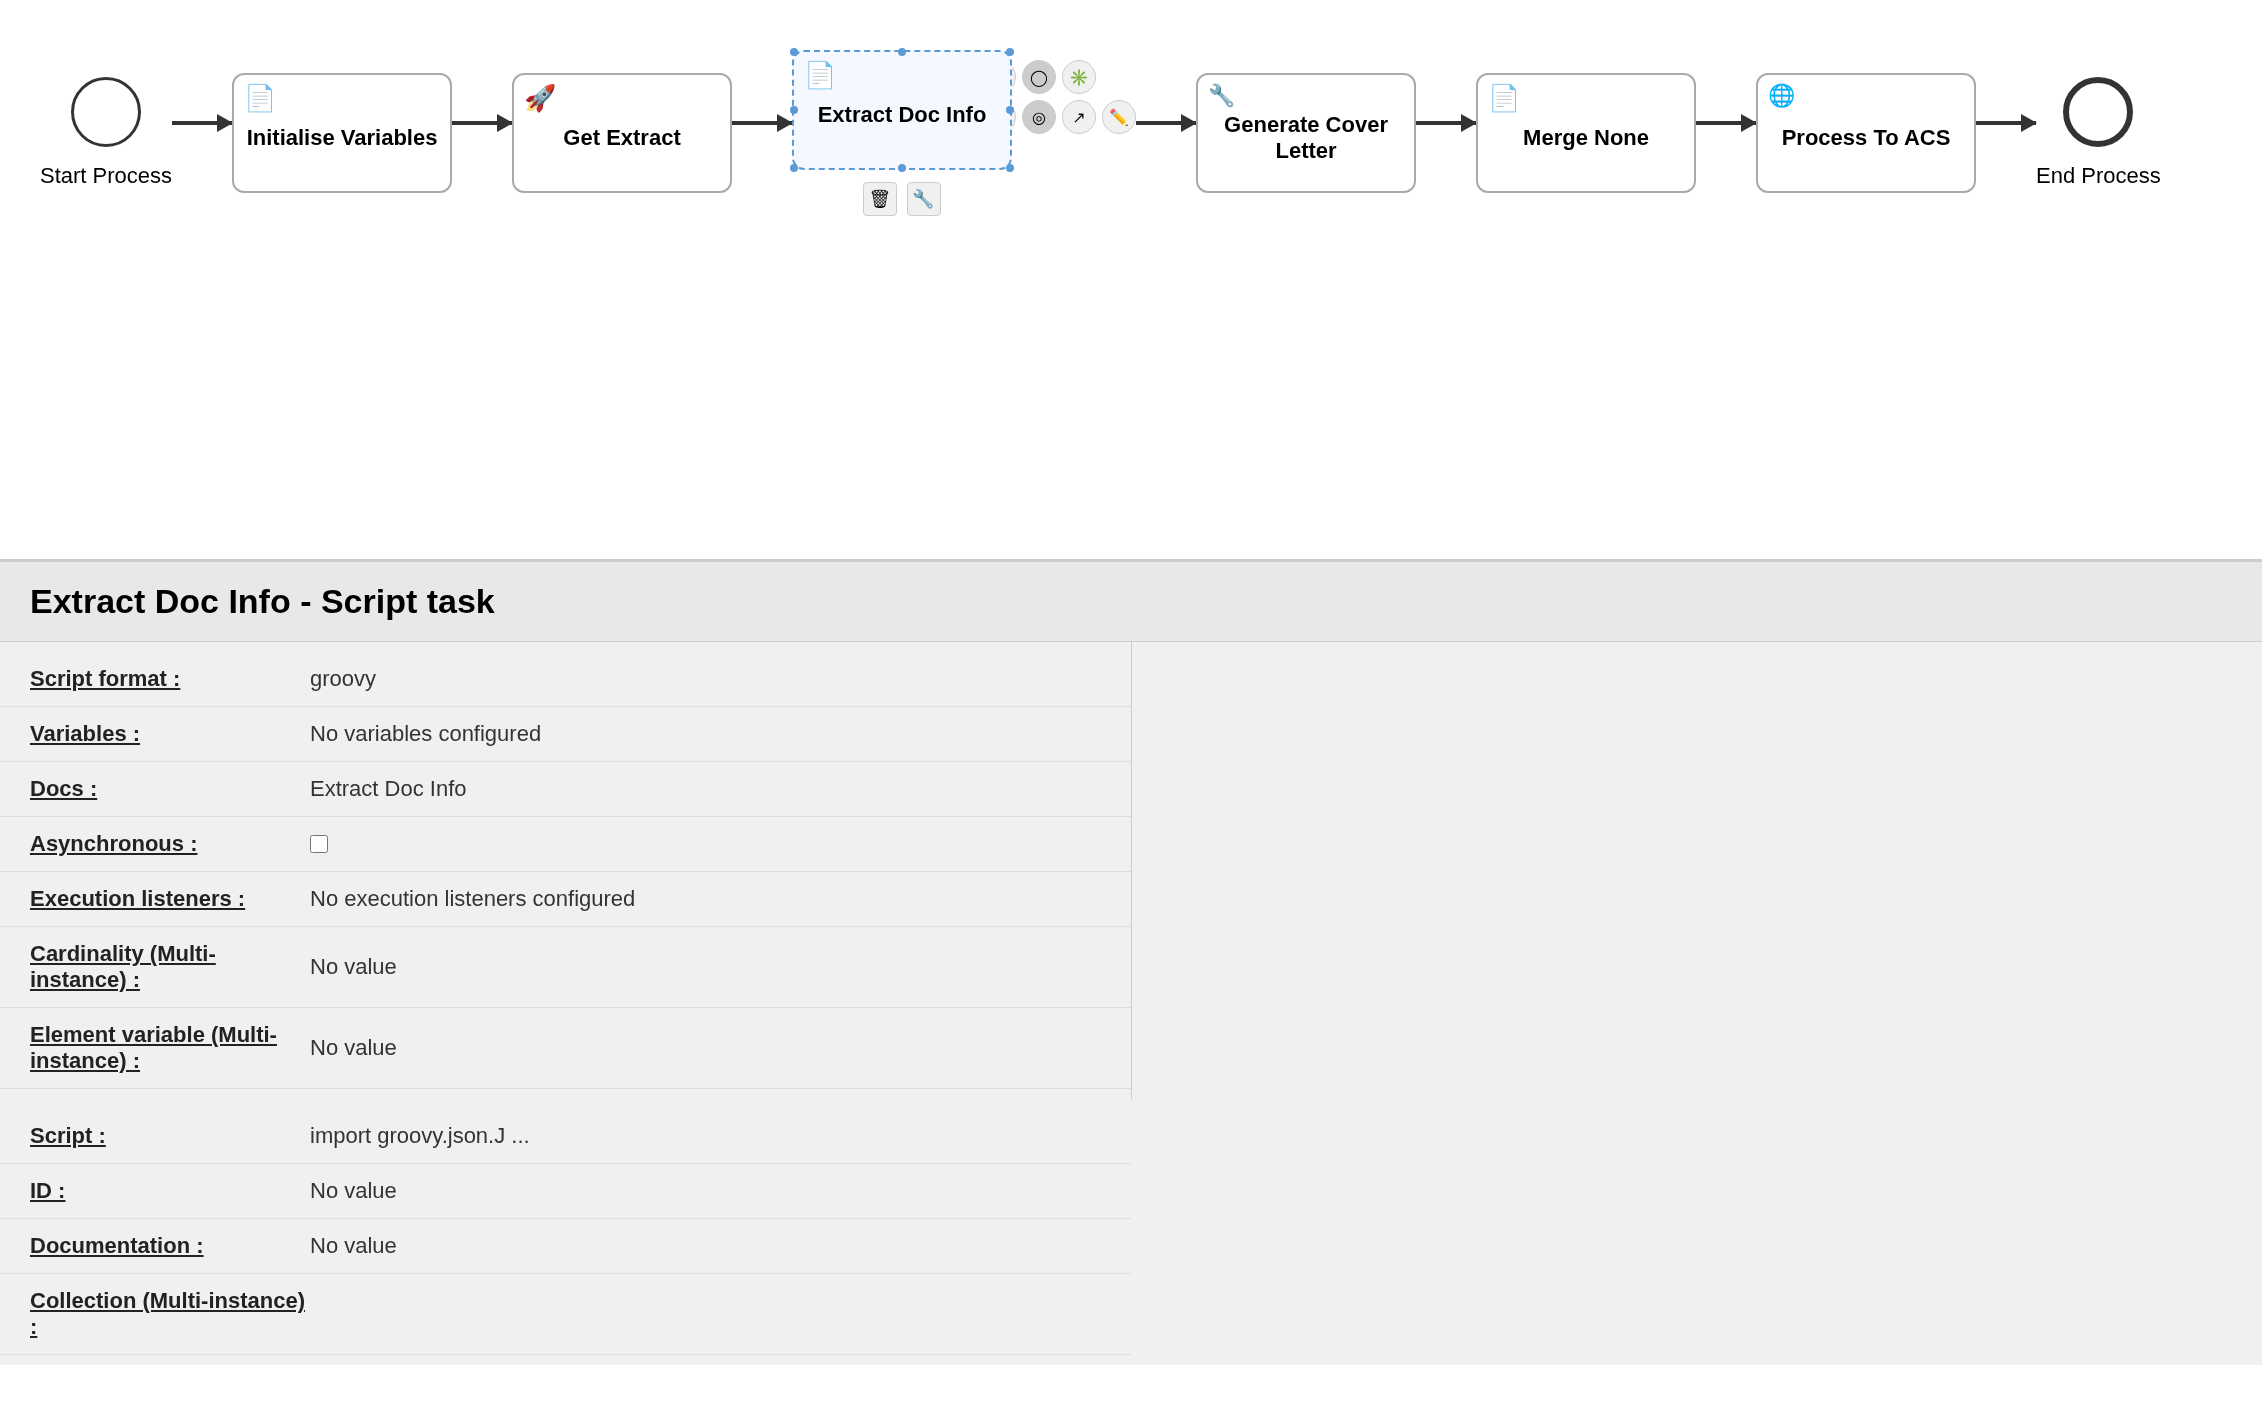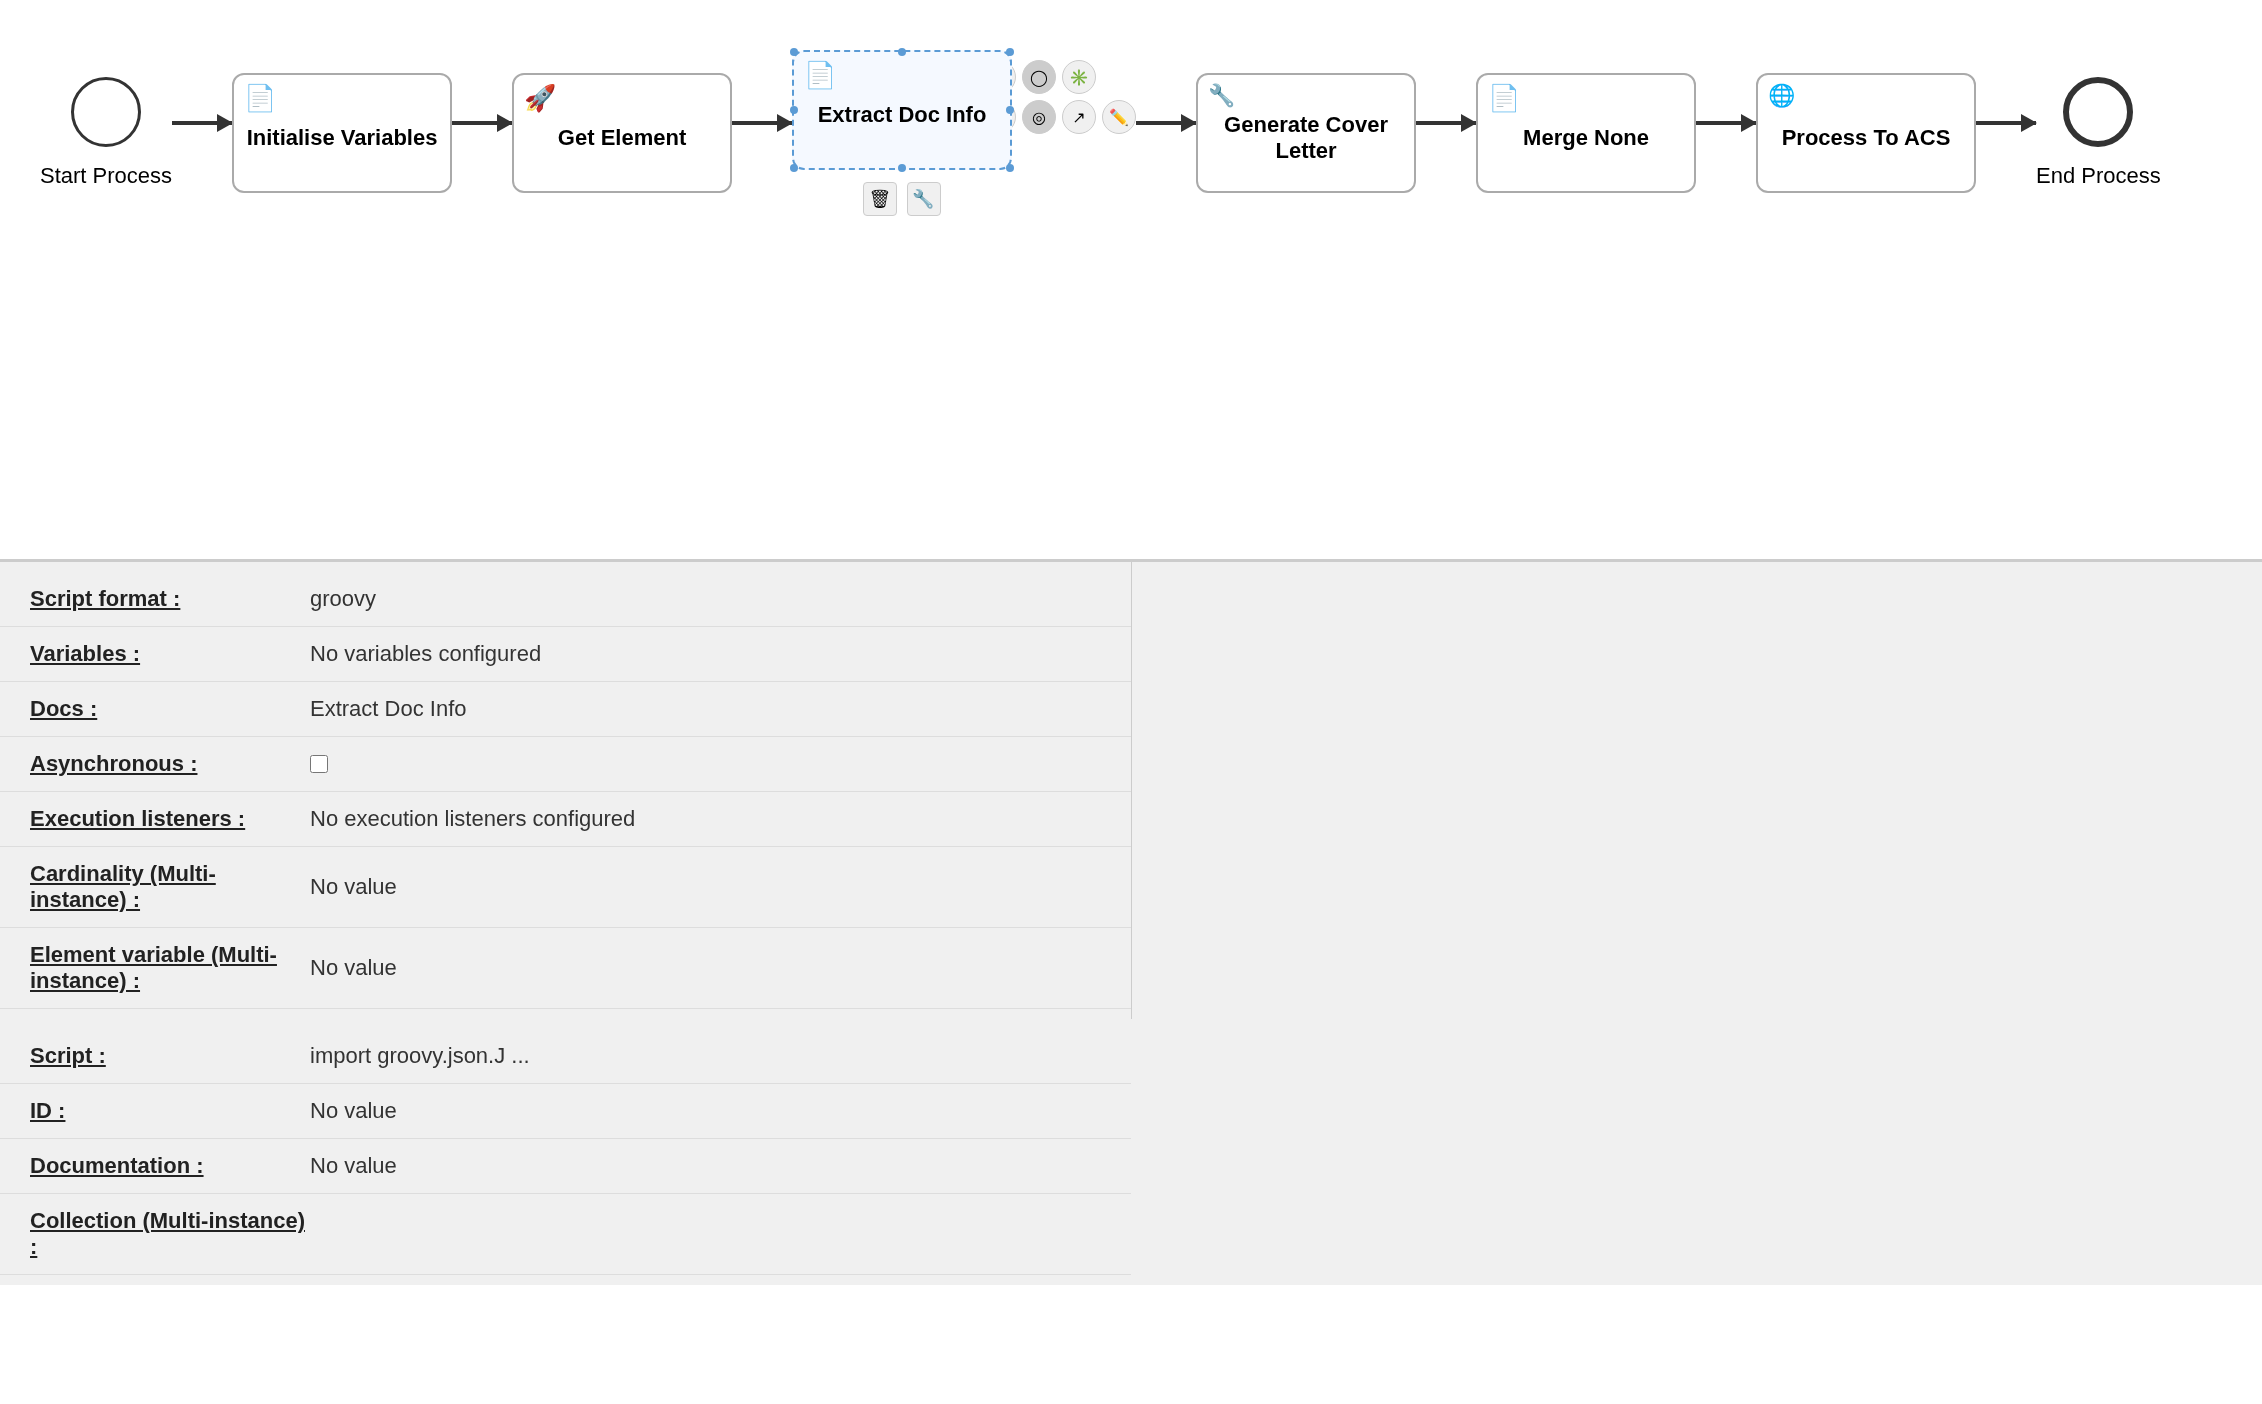--- a/index.html
+++ b/index.html
@@ -244,21 +244,21 @@
         <span class="task-icon docs-icon">📄</span>
         <span class="task-label">Initialise Variables</span>
       </div>
     </div>
 
     <div class="arrow"></div>
 
     <div class="node-wrapper">
       <div class="task-box">
         <span class="task-icon rocket-icon">🚀</span>
-        <span class="task-label">Get Element</span>
+        <span class="task-label">Get Extract</span>
       </div>
     </div>
 
     <div class="arrow"></div>
 
     <div class="node-wrapper" style="position:relative;">
       <div class="task-box selected" style="position:relative;">
         <span class="resize-handle resize-tl"></span>
         <span class="resize-handle resize-tr"></span>
         <span class="resize-handle resize-bl"></span>
@@ -322,20 +322,21 @@
 
     <div class="node-wrapper">
       <div class="start-end-circle end-circle"></div>
       <div class="circle-label">End Process</div>
     </div>
 
   </div>
 </div>
 
 <div class="properties-panel">
+  <div class="panel-title">Extract Doc Info - Script task</div>
 
   <div class="panel-content">
 
     <div class="panel-half">
 
       <div class="panel-row">
         <span class="panel-label">Script format :</span>
         <span class="panel-value">groovy</span>
       </div>
 

